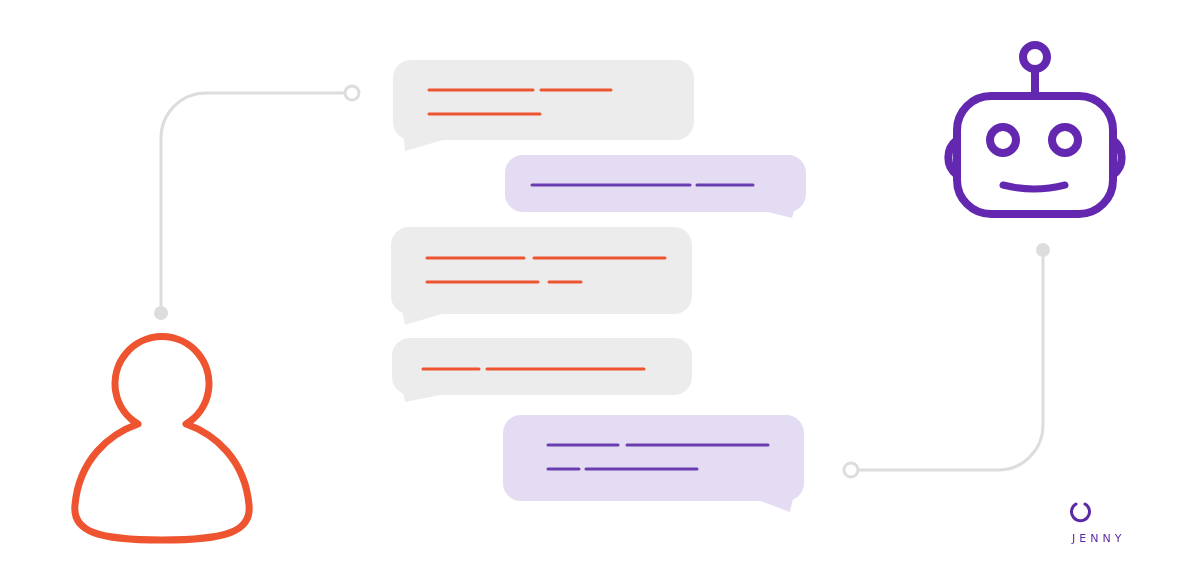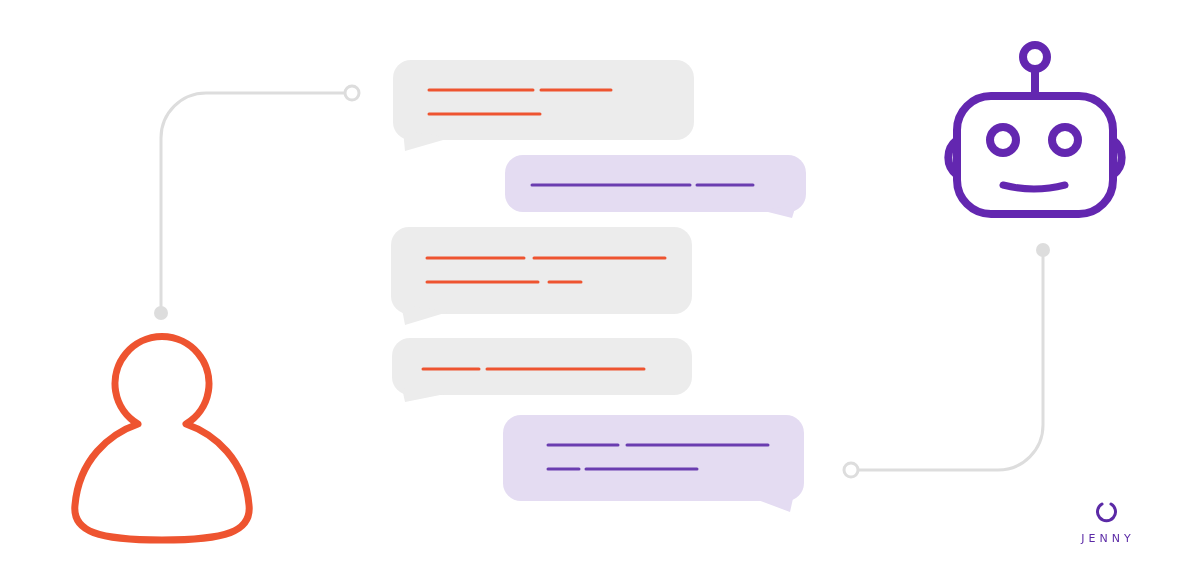--- a/index.html
+++ b/index.html
@@ -1,18 +1,18 @@
 <!DOCTYPE html>
 <html><head>
 <meta charset="utf-8">
 <style>
   html, body { margin: 0; padding: 0; background: #ffffff; }
   body { width: 1200px; height: 588px; position: relative; overflow: hidden; font-family: "Liberation Sans", sans-serif; }
   .canvas { position: absolute; left: 0; top: 0; width: 1200px; height: 588px; }
-  .brand { position: absolute; left: 1068px; top: 500px; width: 76px; text-align: center; }
+  .brand { position: absolute; left: 1068px; top: 500px; width: 76px; }
   .brand-label { display: block; margin-top: 4px; font-size: 11px; letter-spacing: 4px; color: #5b2aa6; font-family: "DejaVu Sans", sans-serif; padding-left: 4px; }
 </style>
 </head>
 <body>
 
 <svg class="canvas" width="1200" height="588" viewBox="0 0 1200 588" xmlns="http://www.w3.org/2000/svg">
 
   <g>
     <path d="M161 313 L161 138 A45 45 0 0 1 206 93 L345 93" fill="none" stroke="#dddddd" stroke-width="3"></path>
     <circle cx="161" cy="313" r="7" fill="#dddddd"></circle>

